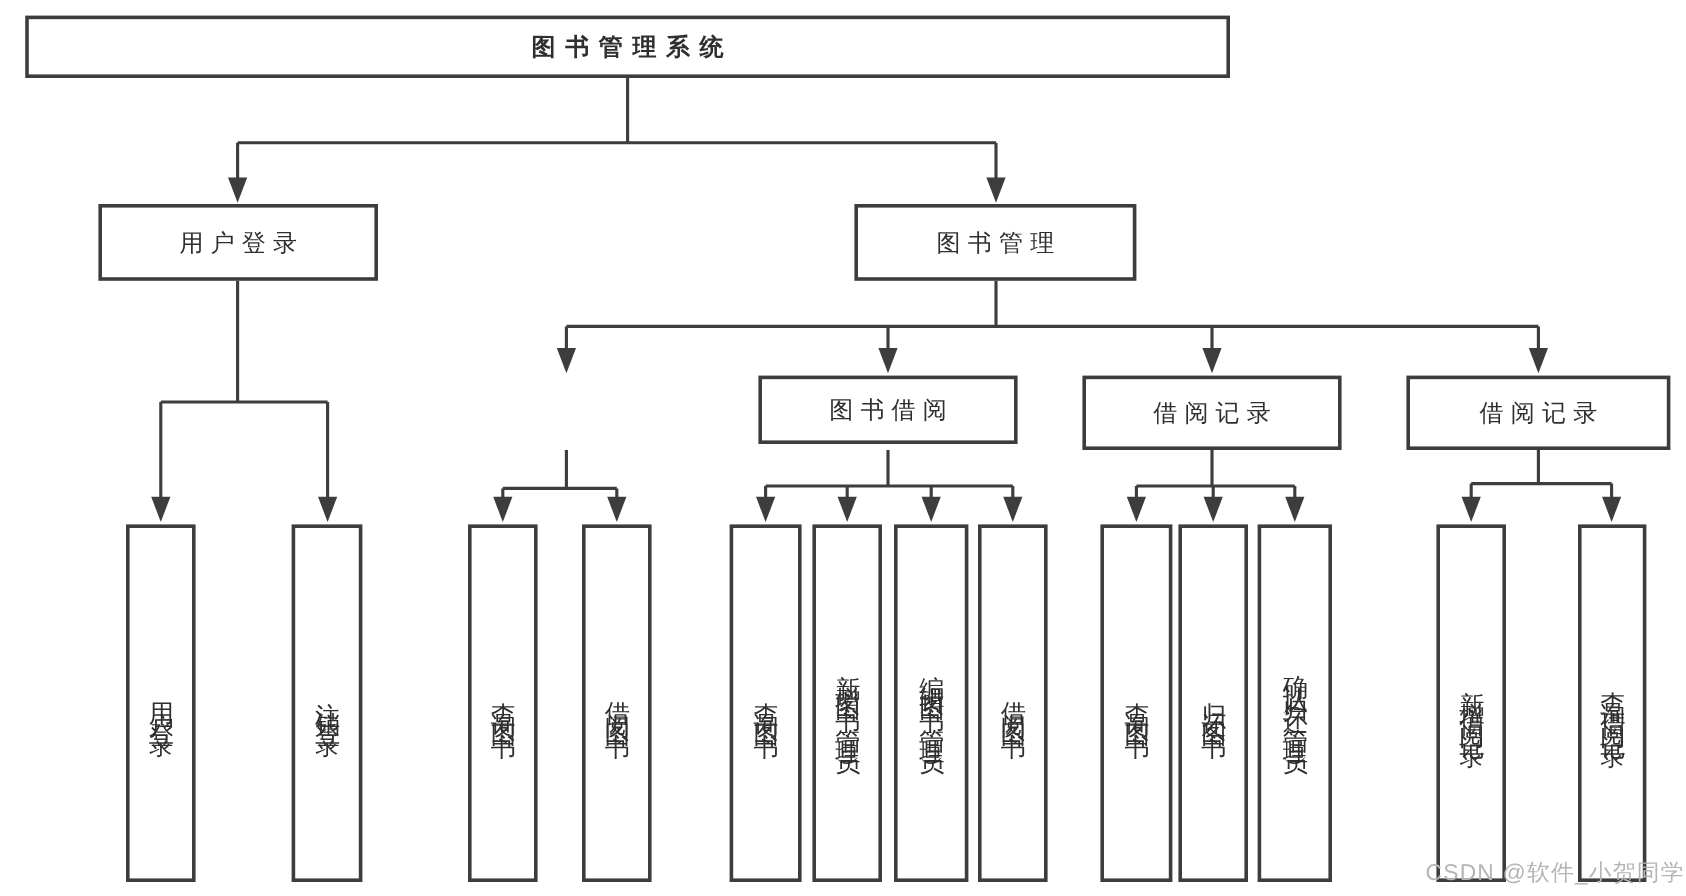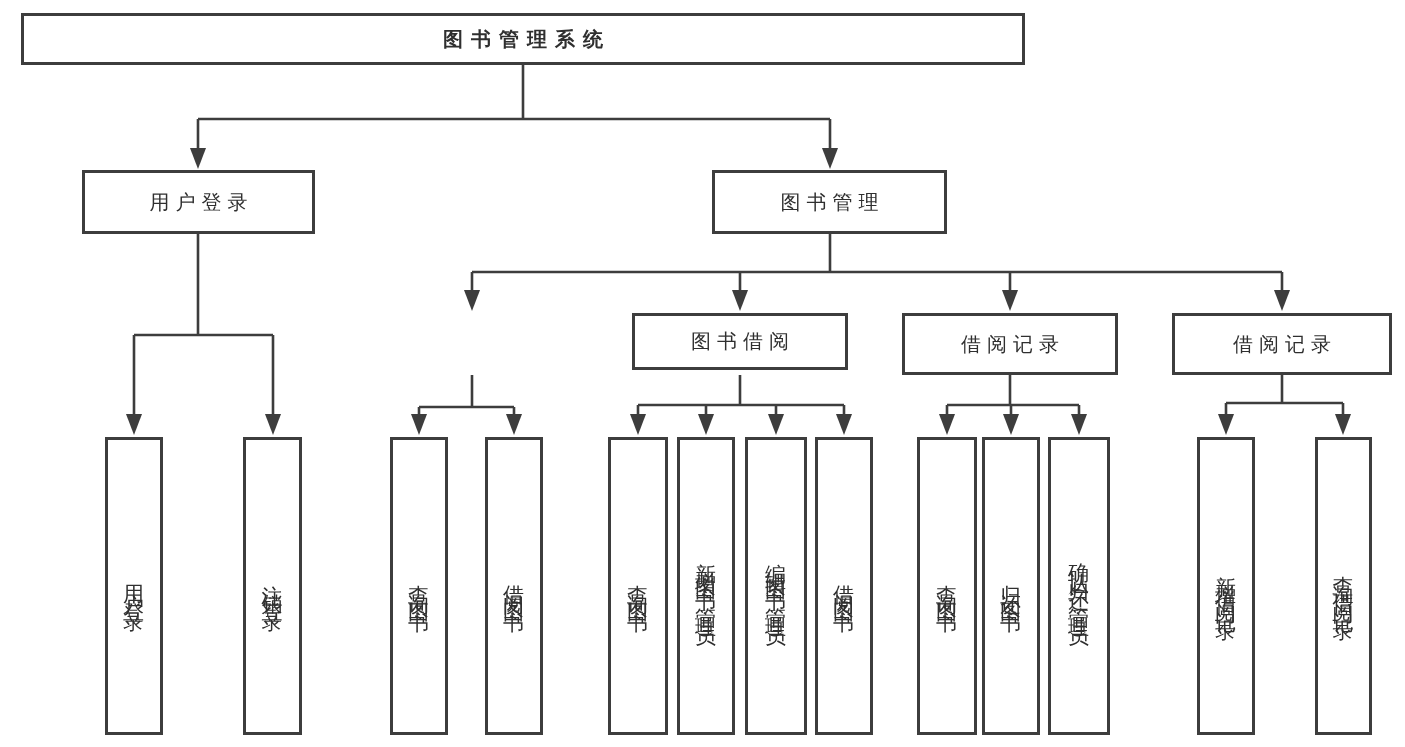--- a/index.html
+++ b/index.html
@@ -154,14 +154,15 @@
     <span>确认归还（管理员）</span>
   </div>
 
   <div class="node v-node" style="left:1197px;top:437px;width:58px;height:298px;">
     <span>新增借阅记录</span>
   </div>
   <div class="node v-node" style="left:1315px;top:437px;width:57px;height:298px;">
     <span>查询借阅记录</span>
   </div>
 
+  <div class="watermark">CSDN @软件_小贺同学</div>
 
 </div>
 
 </body></html>

